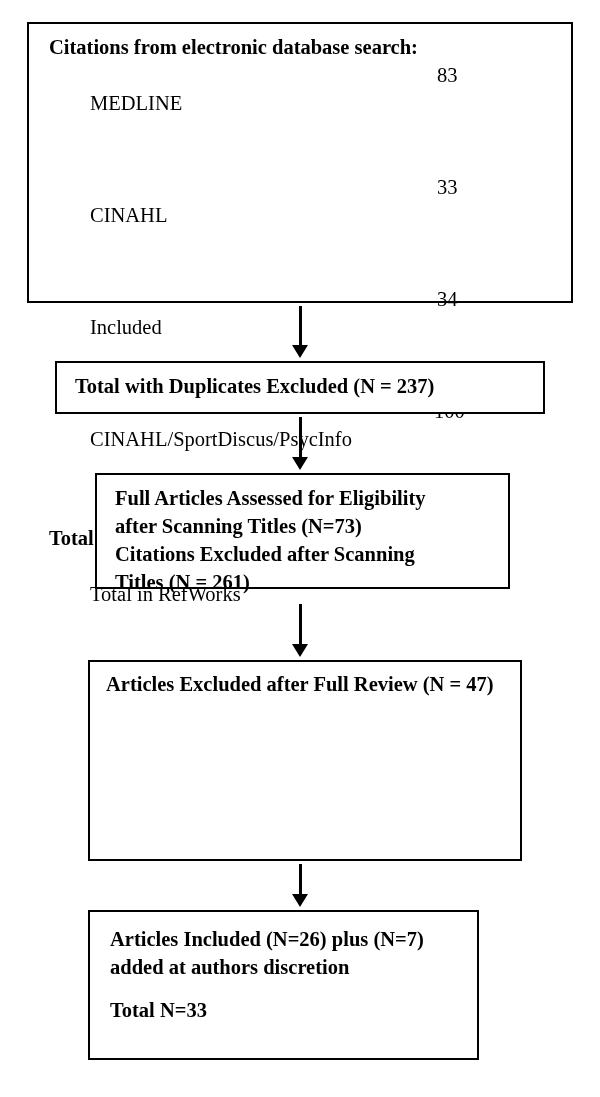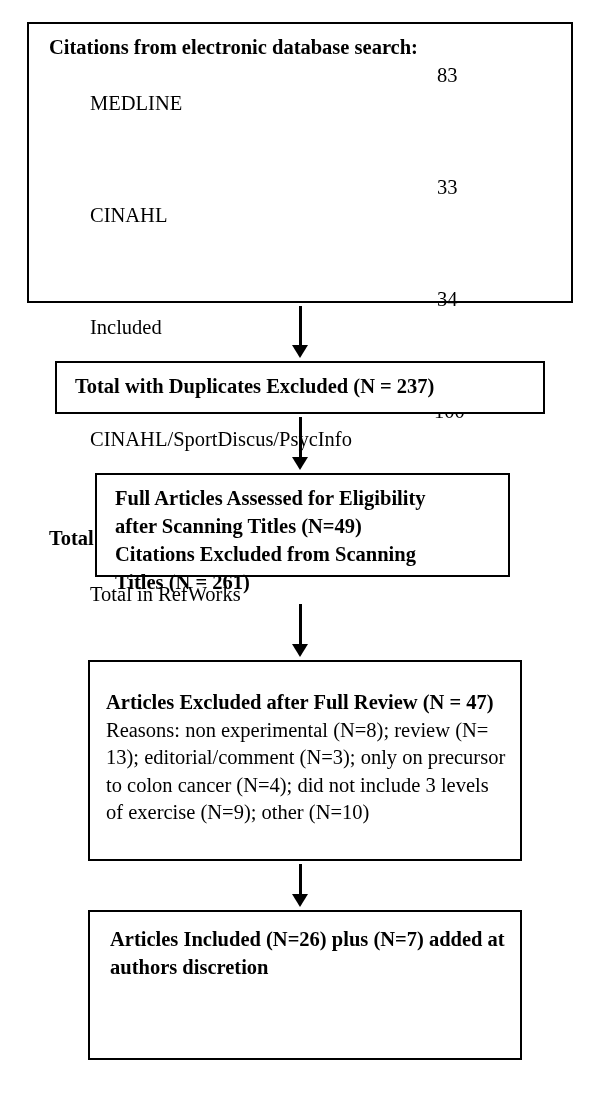--- a/index.html
+++ b/index.html
@@ -96,35 +96,35 @@
     width: 0;
     height: 0;
     border-left: 8px solid transparent;
     border-right: 8px solid transparent;
     border-top: 13px solid #000000;
   }
 
   
   #node-search      { left: 27px;  top: 22px;  width: 546px; height: 281px; }
   #node-duplicates  { left: 55px;  top: 361px; width: 490px; height: 53px;  }
-  #node-eligibility { left: 95px;  top: 473px; width: 415px; height: 104px; }
+  #node-eligibility { left: 95px;  top: 473px; width: 415px; height: 116px; }
   #node-excluded    { left: 88px;  top: 660px; width: 434px; height: 201px; }
-  #node-included    { left: 88px;  top: 910px; width: 434px; height: 150px; }
+  #node-included    { left: 88px;  top: 910px; width: 391px; height: 150px; }
 
   #arrow-1 { left: 288px; top: 306px; height: 52px; }
   #arrow-2 { left: 288px; top: 417px; height: 53px; }
   #arrow-3 { left: 288px; top: 604px; height: 53px; }
   #arrow-4 { left: 288px; top: 864px; height: 43px; }
 
   #arrow-1 .stem { height: 39px; }
   #arrow-2 .stem { height: 40px; }
   #arrow-3 .stem { height: 40px; }
   #arrow-4 .stem { height: 30px; }
 
-  .node-excluded-inner { padding: 19px 12px 8px 16px; margin-top: 8px; }
+  .node-excluded-inner { padding: 9px 12px 8px 16px; }
   .node-included-inner { padding: 14px 12px 8px 20px; }
   .node-elig-inner     { padding: 9px 12px 8px 18px; }
   .node-dup-inner      { padding: 9px 4px 8px 18px; }
 </style>
 </head>
 <body>
 
 <div class="flow-canvas">
 
   <div class="node" id="node-search">
@@ -174,43 +174,43 @@
   </div>
 
   <div class="connector" id="arrow-2">
     <div class="stem"></div>
     <div class="head"></div>
   </div>
 
   <div class="node" id="node-eligibility">
     <div class="node-elig-inner">
       <div class="line bold">Full Articles Assessed for Eligibility</div>
-      <div class="line bold">after Scanning Titles (N=49)</div>
-      <div class="line bold">Citations Excluded from Scanning</div>
+      <div class="line bold">after Scanning Titles (N=73)</div>
+      <div class="line bold">Citations Excluded after Scanning</div>
       <div class="line bold">Titles (N = 261)</div>
     </div>
   </div>
 
   <div class="connector" id="arrow-3">
     <div class="stem"></div>
     <div class="head"></div>
   </div>
 
   <div class="node" id="node-excluded">
     <div class="node-excluded-inner">
       <div class="para bold">Articles Excluded after Full Review (N = 47)</div>
-      <div class="para">Reasons: non experimental (N=8); review (N= 13); editorial/comment (N=3); only on precursor to colon cancer (N=4); did not include 3 levels of exercise (N=9); other (N=10)</div>
     </div>
   </div>
 
   <div class="connector" id="arrow-4">
     <div class="stem"></div>
     <div class="head"></div>
   </div>
 
   <div class="node" id="node-included">
     <div class="node-included-inner">
       <div class="para bold">Articles Included (N=26) plus (N=7) added at authors discretion</div>
       <div class="line spacer"></div>
+      <div class="para bold">Total N=33</div>
     </div>
   </div>
 
 </div>
 
 </body></html>

